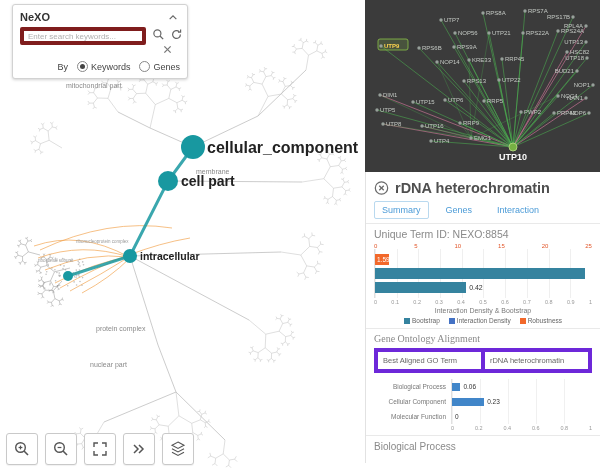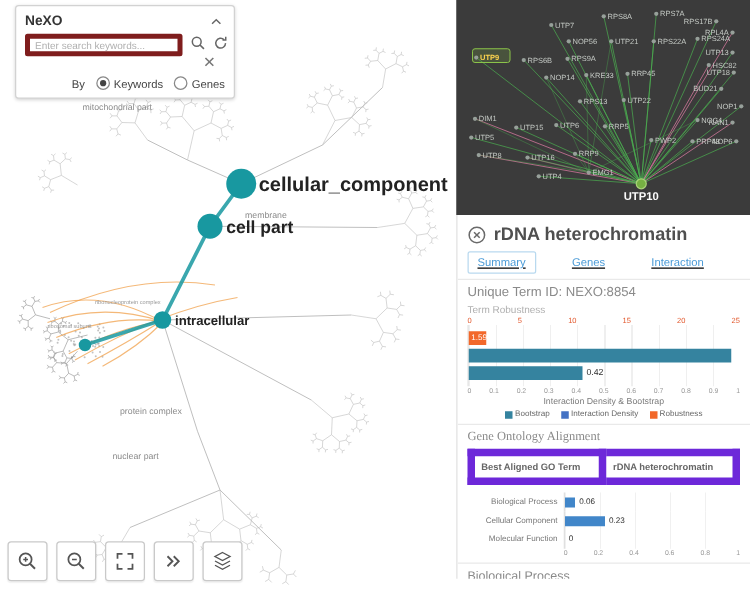--- a/index.html
+++ b/index.html
@@ -34,21 +34,21 @@
     display:flex;align-items:center;justify-content:center;cursor:pointer;box-shadow:0 1px 1px rgba(0,0,0,.06);}
 
   
   #network-panel{position:absolute;left:365px;top:0;width:235px;height:172px;background:#3b3b3b;}
 
   
   #detail-panel{position:absolute;left:365px;top:172px;width:235px;height:291px;background:#fff;
     padding:8px 8px 0;box-sizing:border-box;border-left:1px solid #e2e2e2;overflow:hidden;}
   .dp-header{display:flex;align-items:center;gap:6px;}
   .dp-title{font-size:14.5px;color:#4f4f4f;font-weight:600;}
-  .dp-tabs{display:flex;gap:21px;margin:5px 0 4px;align-items:flex-end;text-decoration:underline;}
+  .dp-tabs{display:flex;gap:9px;margin:5px 0 4px;align-items:flex-end;}
   .dp-tab{font-size:9px;color:#4b9bd7;cursor:pointer;padding:3px 7px;border:1px solid transparent;}
   .dp-tab.active{border:1px solid #b9d9ef;border-radius:2px;}
   hr.dp-rule{border:none;border-top:1px solid #e9e9e9;margin:4px -8px;}
   .dp-uid{font-size:10.5px;color:#8a8a8a;margin:1px 0 3px;}
   .rb-title{font-size:8px;color:#b0b0b0;margin-top:3px;}
 
   .rb-topaxis{display:flex;justify-content:space-between;font-size:6px;margin-top:2px;}
   .rb-plot{background:repeating-linear-gradient(to right,#efefef 0 1px,transparent 1px 10%);
     border-left:1px solid #e0e0e0;padding:2px 0;}
   .rb-row{height:11px;margin:3px 0;display:flex;align-items:center;}
@@ -56,21 +56,21 @@
   .rb-lbl{font-size:7px;color:#333;margin-left:3px;white-space:nowrap;}
   .rb-lbl.inside{color:#fff;margin-left:0;padding-left:2px;font-size:6.5px;}
   .rb-bottomaxis{display:flex;justify-content:space-between;font-size:5.5px;color:#999;margin-top:1px;}
   .rb-xlabel{text-align:center;font-size:7px;color:#7a7a7a;margin-top:2px;}
   .rb-legend{display:flex;justify-content:center;gap:9px;margin-top:3px;font-size:6.5px;color:#666;align-items:center;}
   .lg-item{display:flex;align-items:center;gap:2px;}
   .lg-sq{width:6px;height:6px;display:inline-block;}
 
   .go-title{font-size:10px;color:#8a8a8a;margin:4px 0 4px;font-family:Liberation Serif, serif;}
   .go-table{width:100%;border-collapse:collapse;font-size:7.5px;color:#666;}
-  .go-table td{border:6px solid #6d28d9;padding:4px 5px;font-weight:bold;}
+  .go-table td{border:4px solid #6d28d9;padding:4px 5px;}
   .go-chart{margin-top:6px;}
   .go-row{display:flex;align-items:center;height:15px;}
   .go-cat{width:72px;text-align:right;padding-right:5px;font-size:6.5px;color:#777;flex:none;}
   .go-track{flex:1;height:100%;display:flex;align-items:center;
     background:repeating-linear-gradient(to right,#f0f0f0 0 1px,transparent 1px 20%);
     border-left:1px solid #e0e0e0;}
   .go-bar{height:8px;}
   .go-val{font-size:6.5px;color:#333;margin-left:3px;}
   .go-axis{display:flex;justify-content:space-between;font-size:5.5px;color:#999;margin-left:77px;margin-top:1px;}
   .bp-title{font-size:10px;color:#8a8a8a;margin:5px 0 0;}
@@ -421,21 +421,20 @@
       <span class="dp-tab">Genes</span>
       <span class="dp-tab">Interaction</span>
     </div>
     <hr class="dp-rule">
 
     <div class="dp-uid">
       <span>Unique Term ID:</span>
       <span>NEXO:8854</span>
     </div>
 
-    <div class="rb-title">Term Robustness</div>
 
     <div class="rb-chart">
       <div class="rb-topaxis" id="rb-topaxis" style="color: rgb(226, 87, 43);">
           <span>0</span>
           <span>5</span>
           <span>10</span>
           <span>15</span>
           <span>20</span>
           <span>25</span>
         </div>

